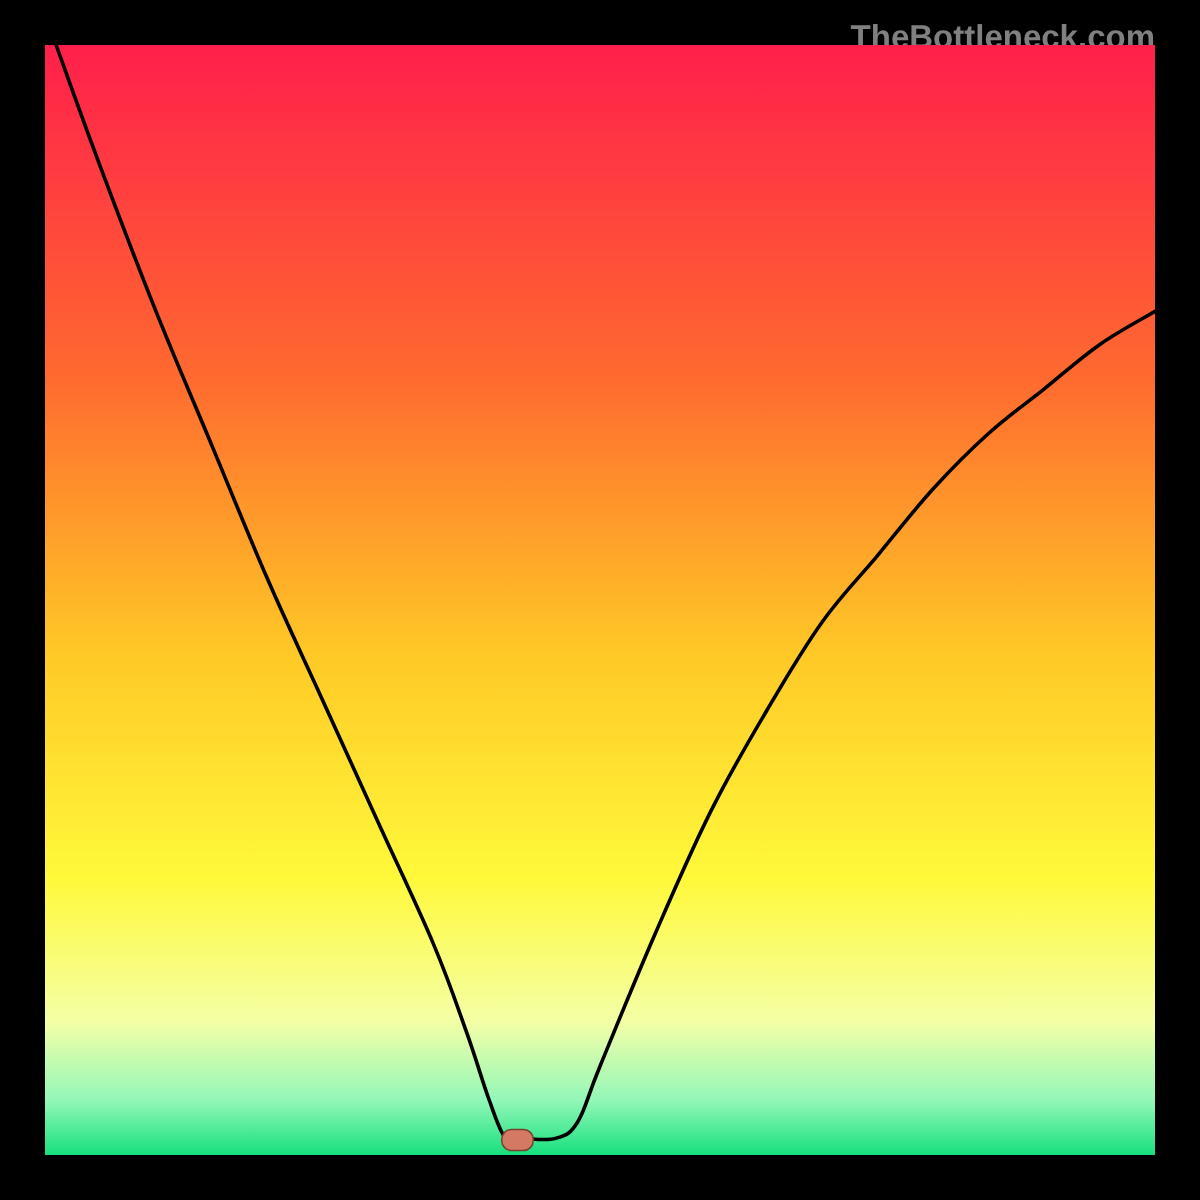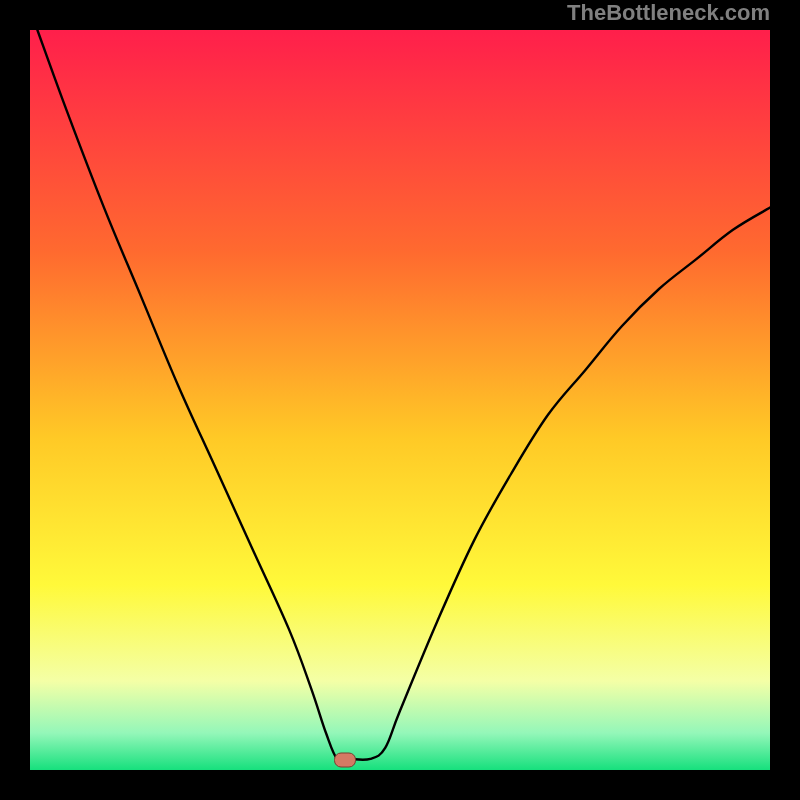--- a/index.html
+++ b/index.html
@@ -27,21 +27,21 @@
   }
   .plot-area svg {
     position: absolute;
     inset: 0;
     width: 100%;
     height: 100%;
     display: block;
   }
   .watermark {
     position: absolute;
-    top: 0;
+    top: 12px;
     right: 30px;
     color: #808080;
     font-size: 22px;
     font-weight: 600;
     user-select: none;
   }
   .marker {
     position: absolute;
     width: 20px;
     height: 13px;

